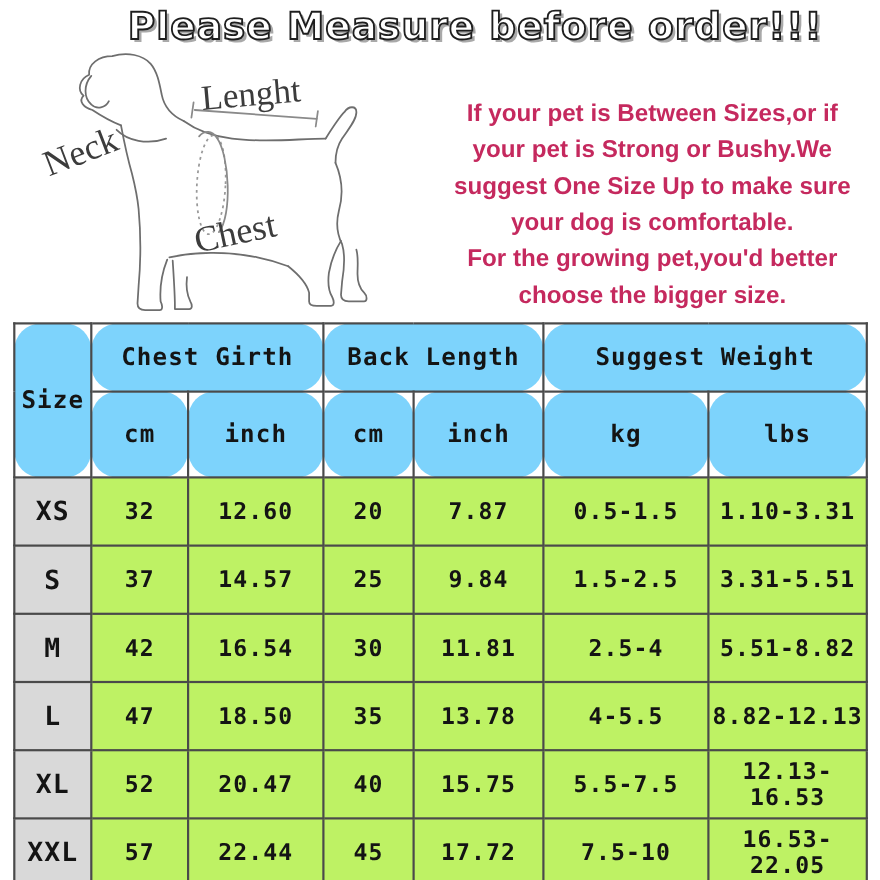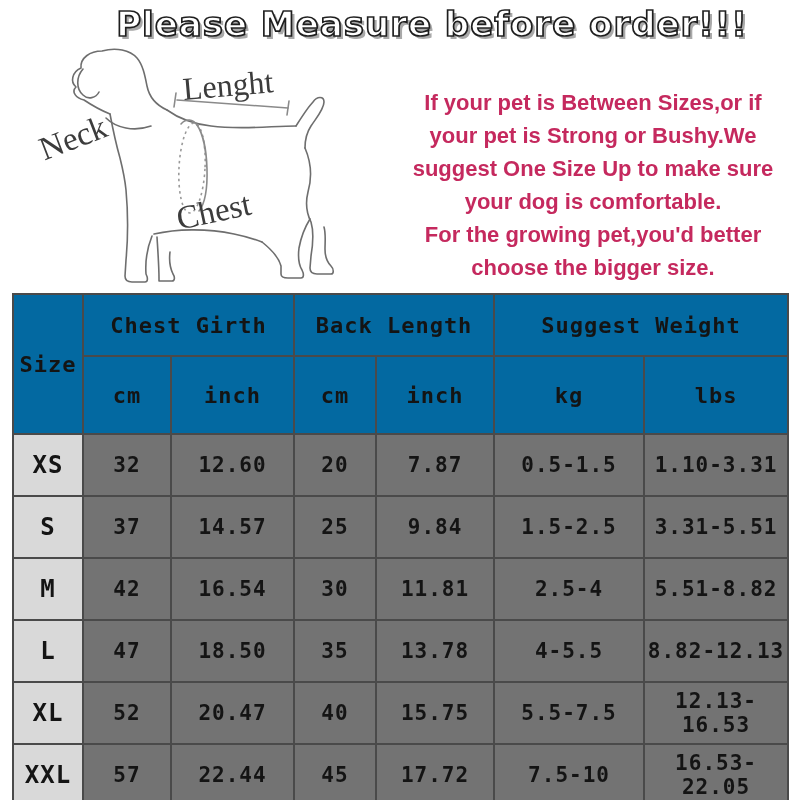--- a/index.html
+++ b/index.html
@@ -31,23 +31,23 @@
   }
   
   .size-table{
     position:absolute;left:12px;top:293px;width:775px;
     border-collapse:collapse;table-layout:fixed;
     font-family:"DejaVu Sans Mono",monospace;font-weight:bold;color:#141414;
   }
   .size-table th,.size-table td{
     border:2px solid #4a4a4a;text-align:center;vertical-align:middle;padding:0;
   }
-  .hdr{background:#0369a1;font-size:22px;font-weight:bold;letter-spacing:1px;}
+  .hdr{background:#7dd3fc;font-size:22px;font-weight:bold;letter-spacing:1px;border-radius:24px;}
   .size-col{background:#d9d9d9;font-size:24px;font-weight:bold;letter-spacing:1px;}
-  .cell{background:#737373;font-size:21px;letter-spacing:1px;}
+  .cell{background:#bef264;font-size:21px;letter-spacing:1px;}
   .r-group{height:62px;}
   .r-units{height:78px;}
   .r-data{height:62px;}
 </style>
 </head>
 <body>
 
 <div class="page-title">Please Measure before order!!!</div>
 
 <svg class="dog-svg" width="360" height="246" viewBox="0 0 360 246">

